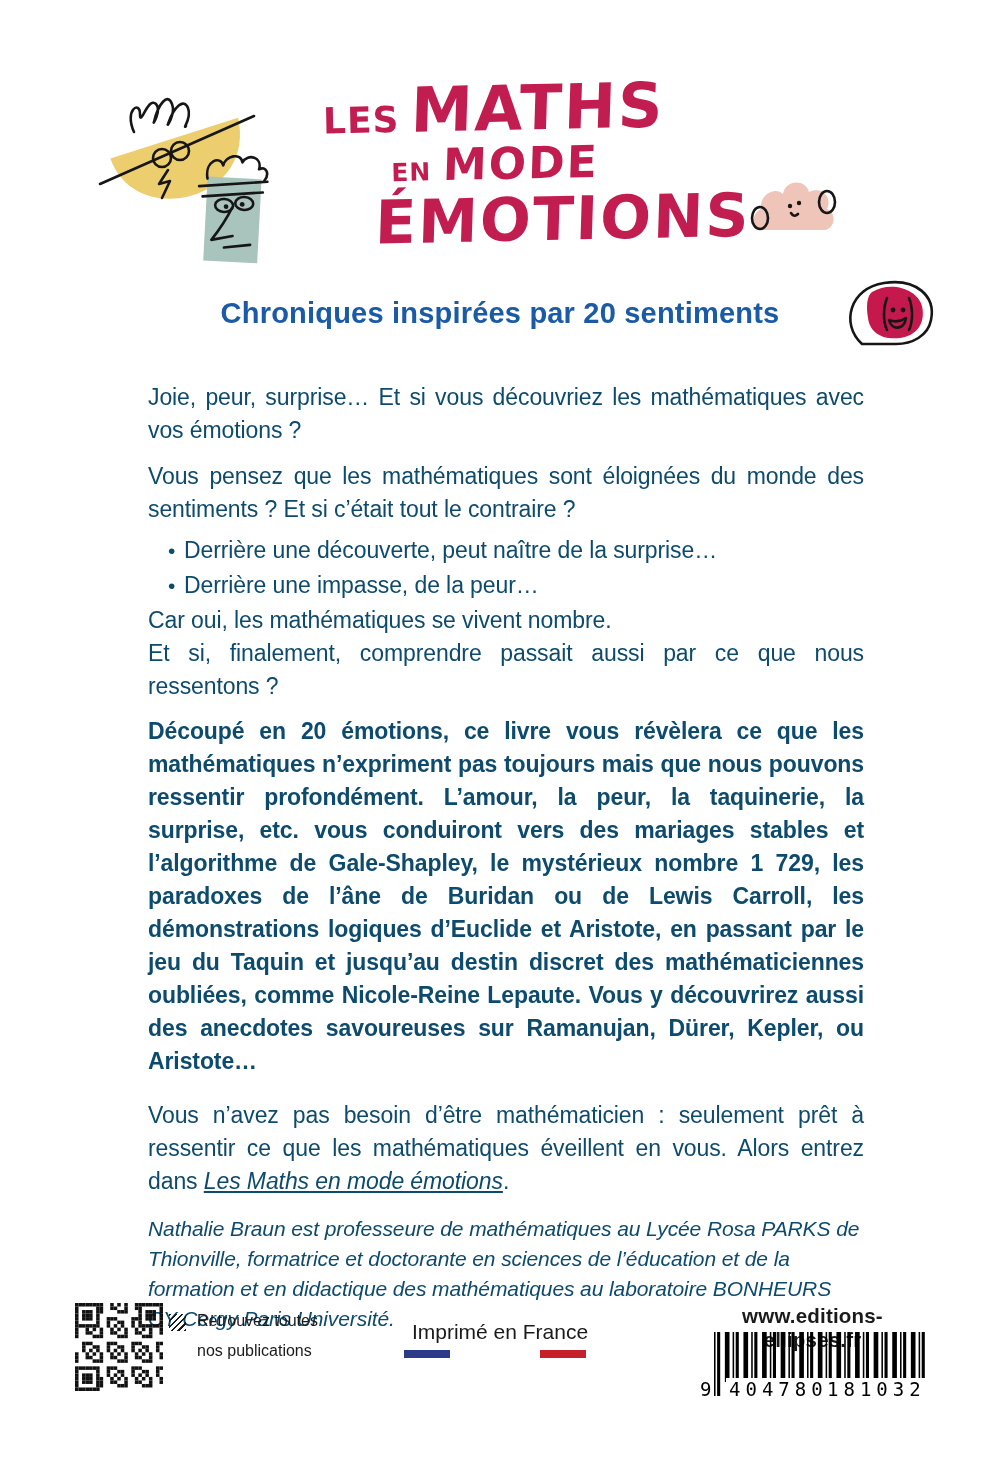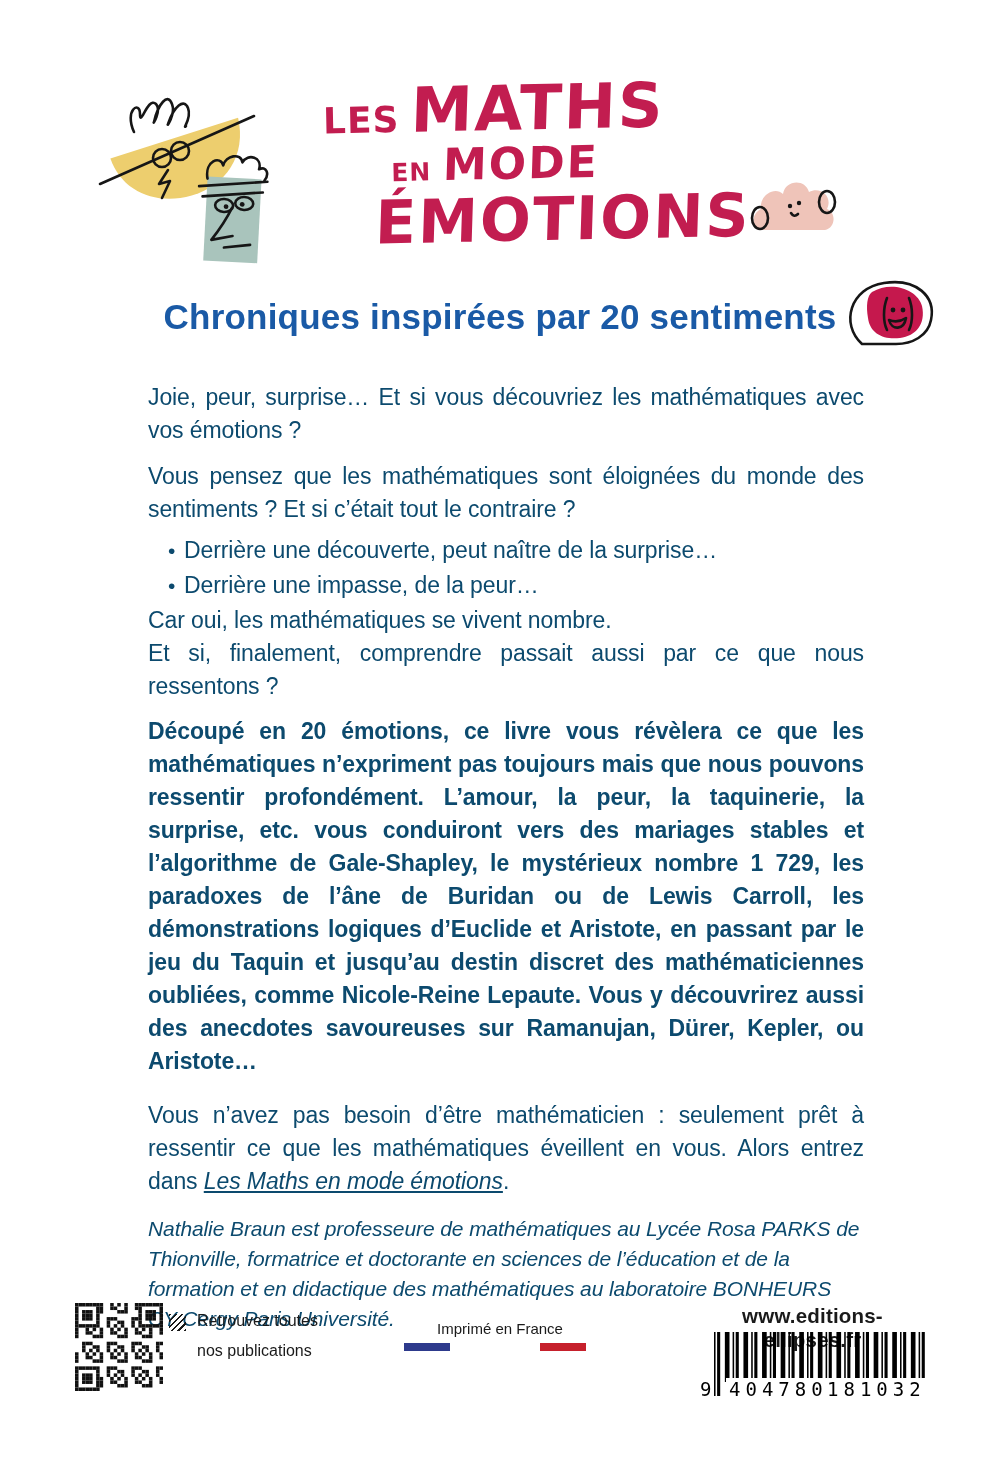--- a/index.html
+++ b/index.html
@@ -16,21 +16,21 @@
   }
   .title-line{display:flex;justify-content:center;align-items:baseline;gap:12px;}
   .t-sm1{font-size:36px;letter-spacing:1px;}
   .t-bg1{font-size:62px;letter-spacing:2px;transform:skewX(-3deg);}
   .t-sm2{font-size:25px;letter-spacing:1px;}
   .t-bg2{font-size:44px;letter-spacing:2px;transform:skewX(-3deg);}
   .title-line3{margin-top:4px;padding-left:84px;font-size:60px;letter-spacing:2px;transform:skewX(-3deg);}
   .title-line2{margin-top:2px;}
   .subtitle{
     position:absolute;left:150px;top:297px;width:700px;text-align:center;
-    color:#1A5AA6;font-size:35px;font-weight:bold;letter-spacing:0.2px;
+    color:#1A5AA6;font-size:29px;font-weight:bold;letter-spacing:0.2px;
   }
   
   .doodle{position:absolute;}
   .d-pencil{left:96px;top:78px;}
   .d-grump{left:194px;top:148px;}
   .d-cloud{left:748px;top:170px;}
   .d-head{left:842px;top:272px;}
   
   .body-col{
     position:absolute;left:148px;top:381px;width:716px;
@@ -50,21 +50,21 @@
   .qr-wrap{position:absolute;left:75px;top:1303px;width:88px;height:88px;}
   .pub-mark{
     position:absolute;left:169px;top:1314px;width:17px;height:17px;
     background:repeating-linear-gradient(135deg,#1a1a1a 0 1.6px,transparent 1.6px 4.4px);
   }
   .pub-text{
     position:absolute;left:178px;top:1306px;width:140px;
     font-size:16px;line-height:30px;color:#1a1a1a;margin-left:19px;
   }
   .printed{position:absolute;left:400px;top:1320px;width:200px;text-align:center;}
-  .printed-label{font-size:15px;color:#1a1a1a;}
+  .printed-label{font-size:21px;color:#1a1a1a;}
   .flag-row{display:flex;justify-content:space-between;padding:6px 14px 0 4px;}
   .flag-blue{width:46px;height:8px;background:#2D3A8C;}
   .flag-red{width:46px;height:8px;background:#C6202C;}
   .website{
     position:absolute;left:700px;top:1304px;width:225px;text-align:center;
     font-size:20.5px;font-weight:bold;color:#1a1a1a;letter-spacing:0.2px;
   }
   .barcode-wrap{position:absolute;left:700px;top:1332px;width:225px;height:66px;}
   .bc-digits{
     position:absolute;bottom:-2px;left:0;width:100%;height:22px;

